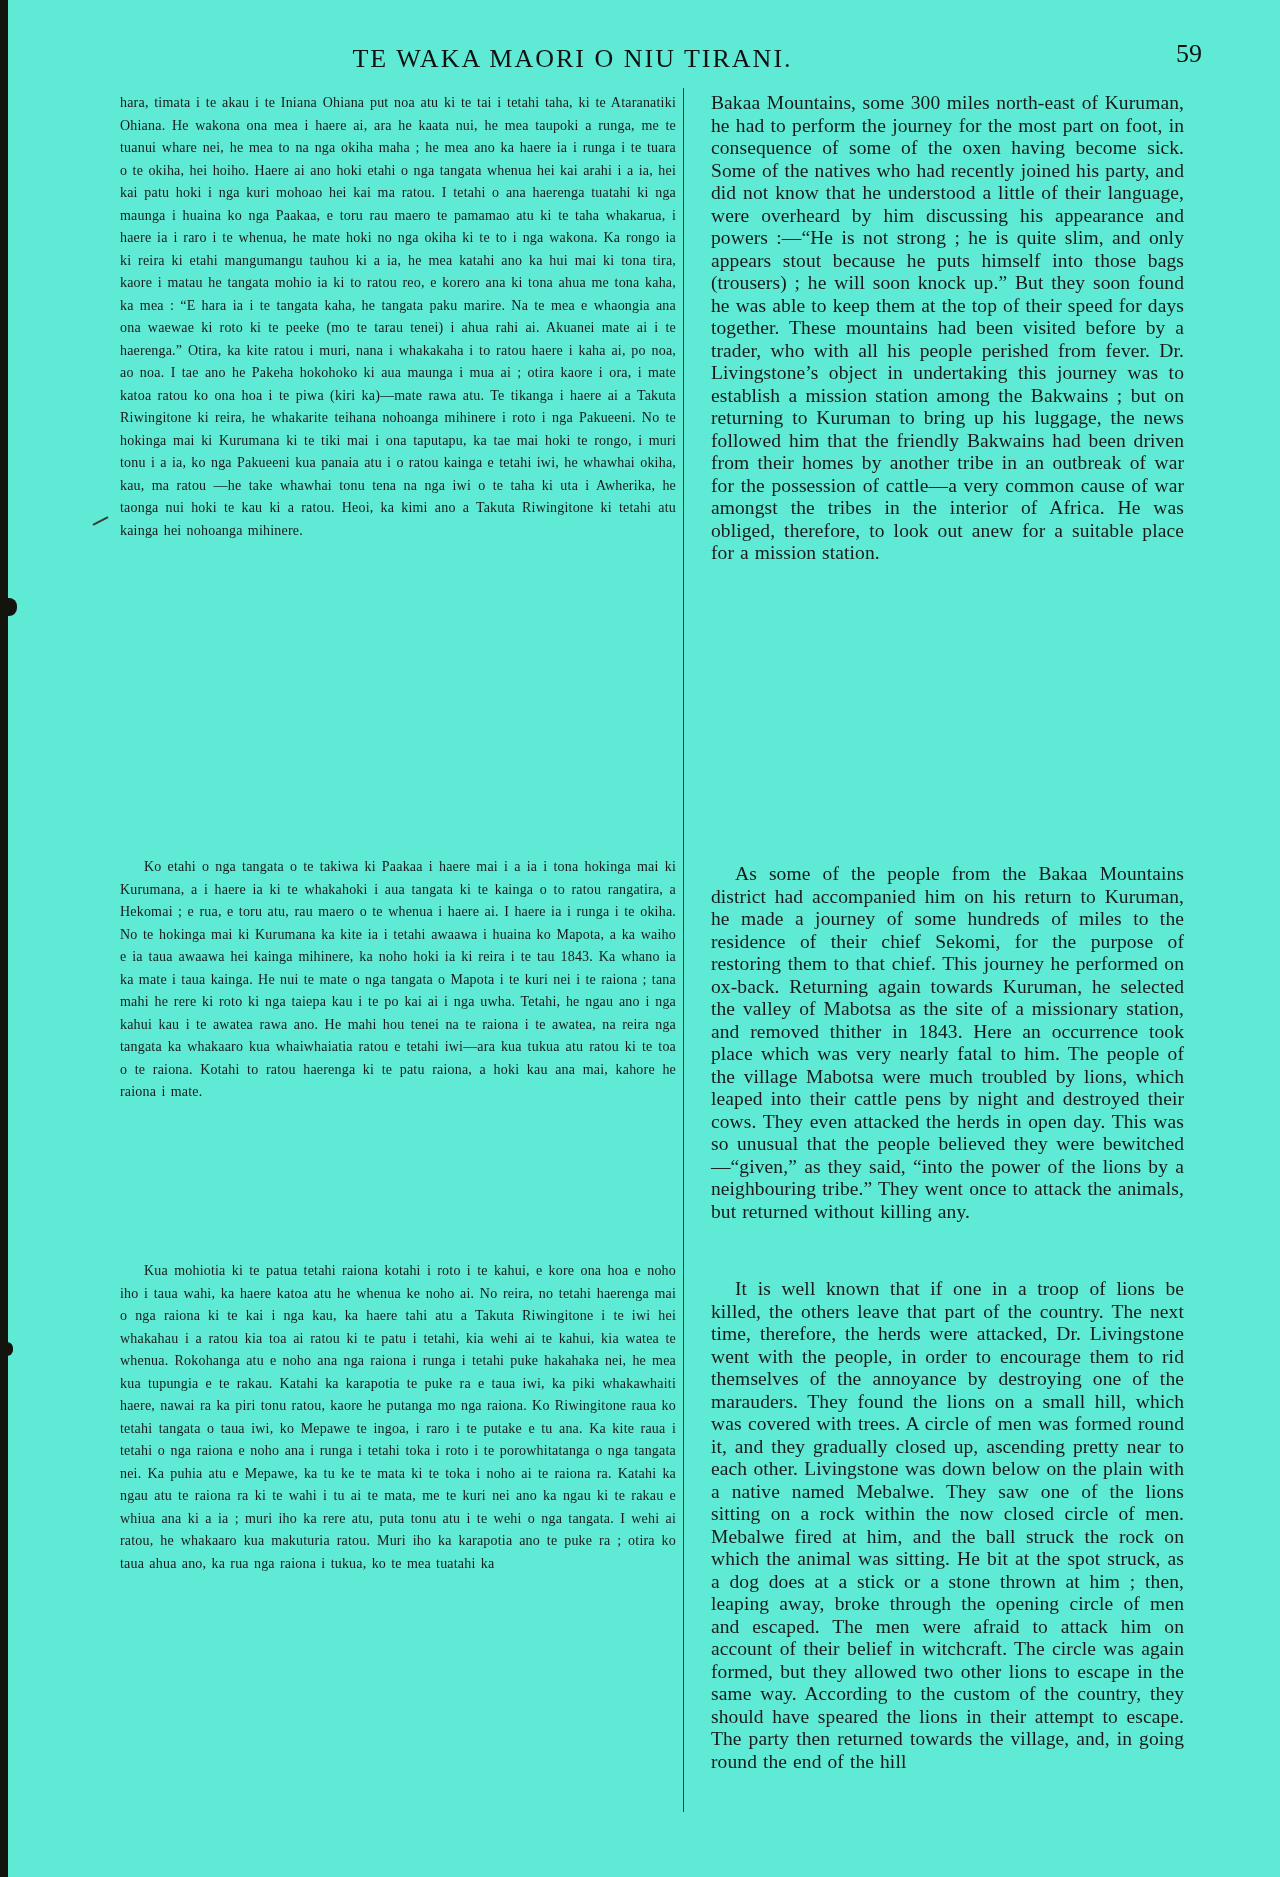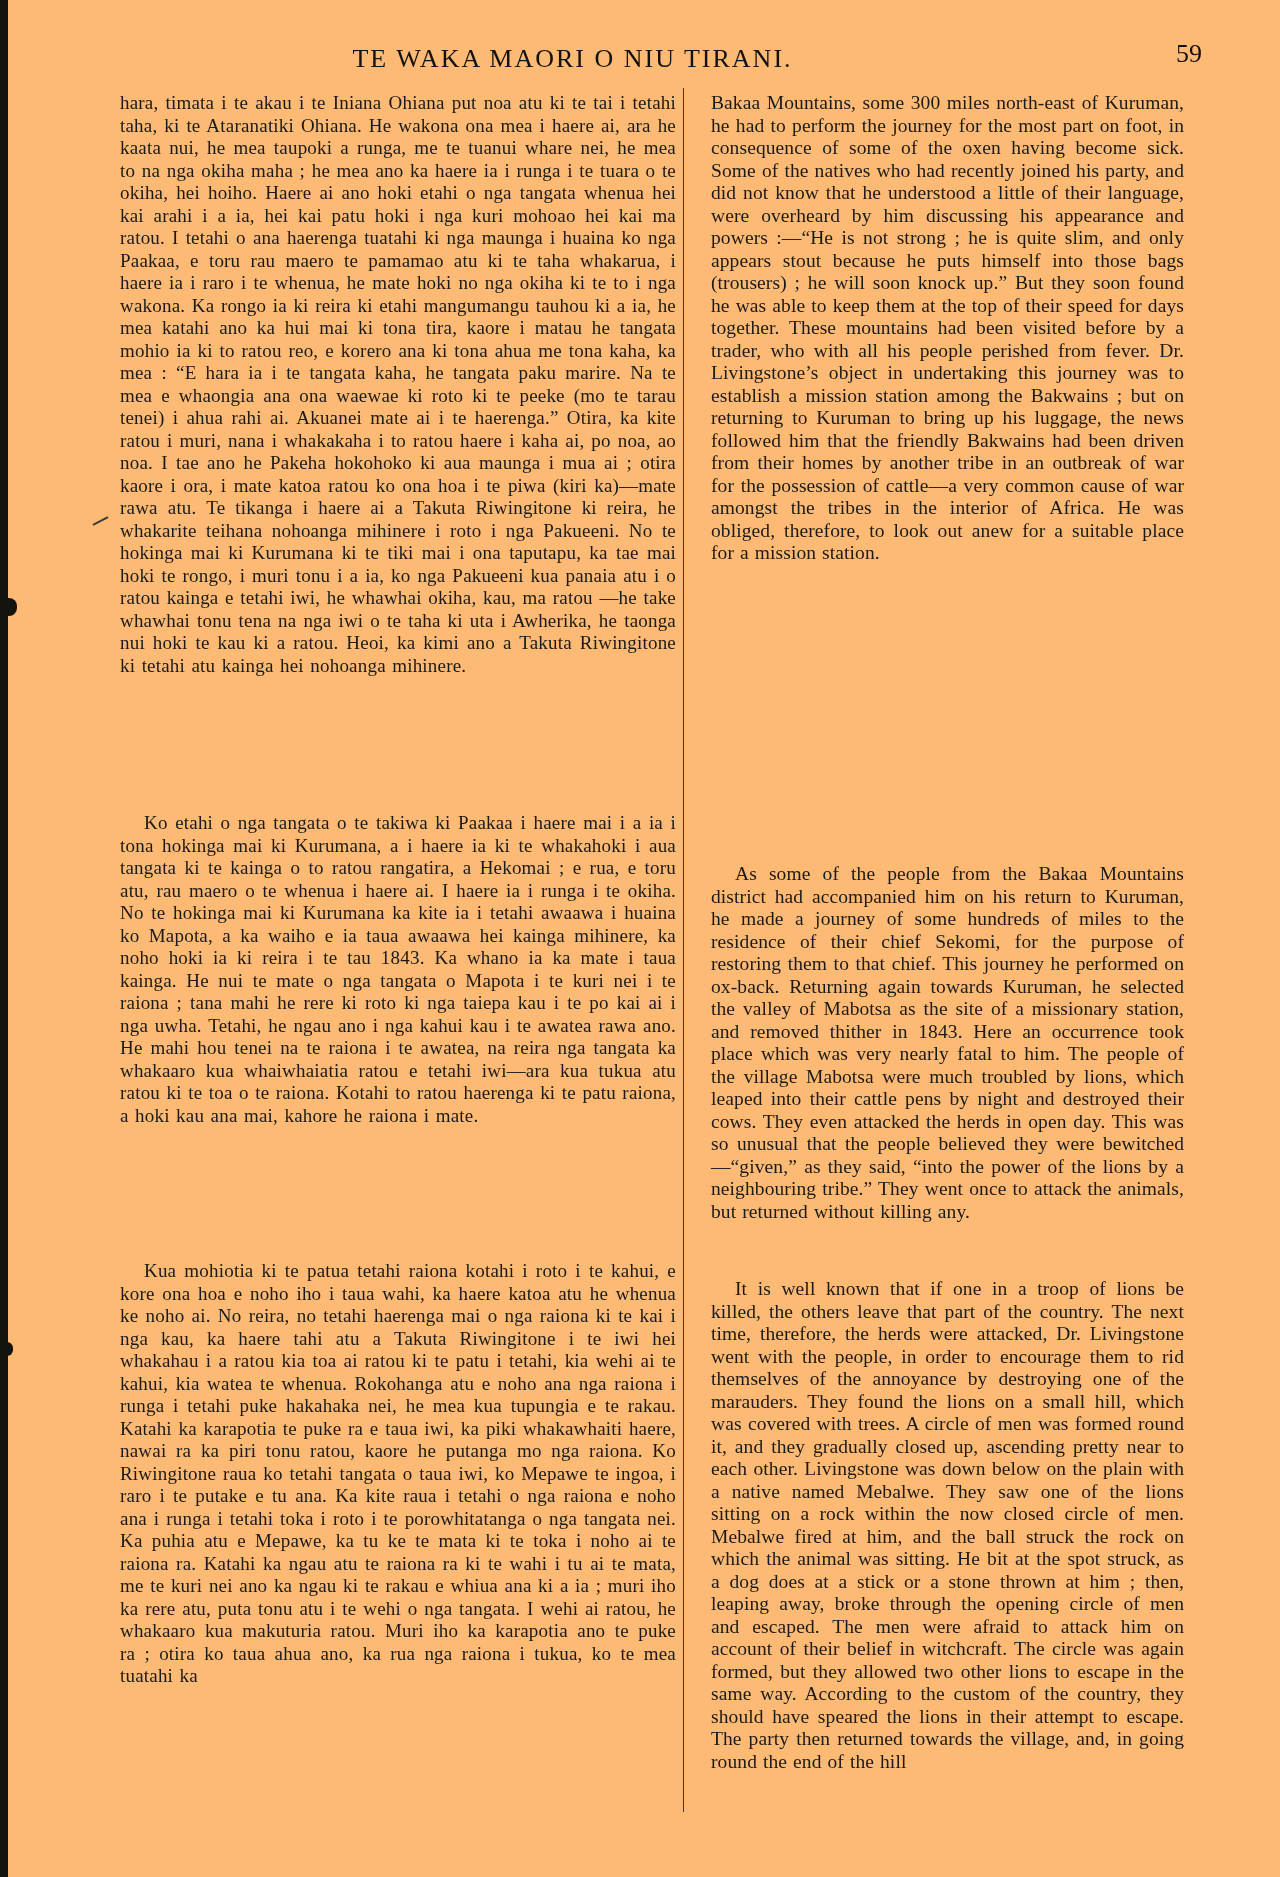--- a/index.html
+++ b/index.html
@@ -1,19 +1,19 @@
 <!DOCTYPE html>
 <html><head>
 <meta charset="utf-8">
 <style>
   html,body{margin:0;padding:0;background:#fcfcfa;}
   .page{
     position:relative;
     width:1280px;height:1877px;
-    background:#fdba74;
+    background:#5eead4;
     color:#171717;
     font-family:"Liberation Serif","DejaVu Serif",serif;
     overflow:hidden;
   }
   
   .scan-edge{position:absolute;left:0;top:0;width:8px;height:1877px;background:#14140f;}
   .scan-bump-a{position:absolute;left:0;top:598px;width:17px;height:18px;background:#14140f;border-radius:0 8px 8px 0;}
   .scan-bump-b{position:absolute;left:0;top:1342px;width:13px;height:14px;background:#14140f;border-radius:0 6px 6px 0;}
   .margin-pen-mark{position:absolute;left:92px;top:520px;width:17px;height:2px;background:#3c3c38;transform:rotate(-28deg);}
   
@@ -28,31 +28,31 @@
     font-size:26px;color:#121212;
   }
   
   .para{
     margin:0;
     text-align:justify;
     color:#1a1a1a;
   }
   .left-par{
     position:absolute;left:120px;width:556px;
-    font-size:19px;line-height:22.5px;
+    font-size:14px;line-height:22.5px;
     letter-spacing:0.2px;word-spacing:1.5px;
   }
   .right-par{
     position:absolute;left:711px;width:473px;
     font-size:19.5px;line-height:22.5px;
     letter-spacing:0.1px;word-spacing:1px;
   }
   .indent{text-indent:24px;}
   .lp1{top:92px;}
-  .lp2{top:812px;}
+  .lp2{top:856px;}
   .lp3{top:1260px;font-family:Liberation Serif, serif;}
   .rp1{top:92px;}
   .rp2{top:863px;}
   .rp3{top:1278px;}
   .column-divider{
     position:absolute;left:683px;top:88px;
     width:1px;height:1724px;
     background:#3a3a36;
   }
 </style>

